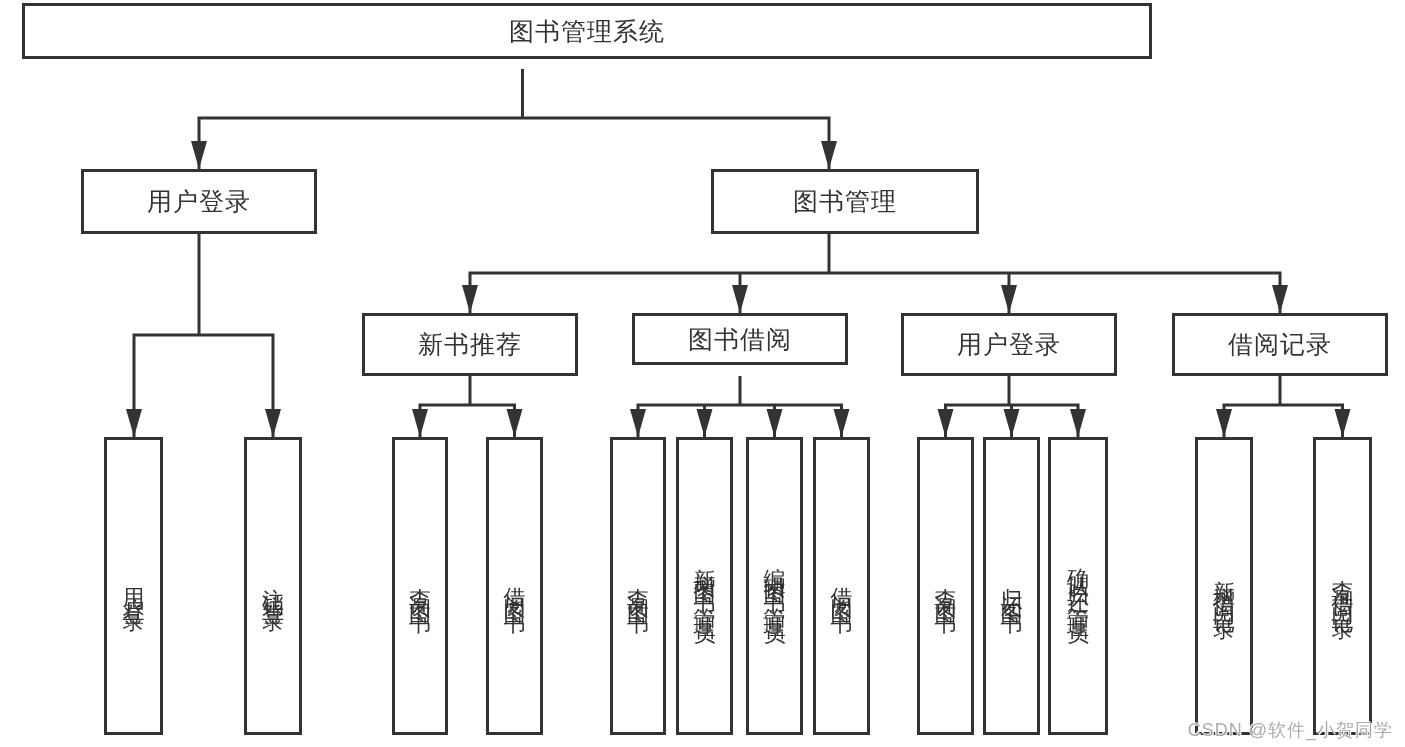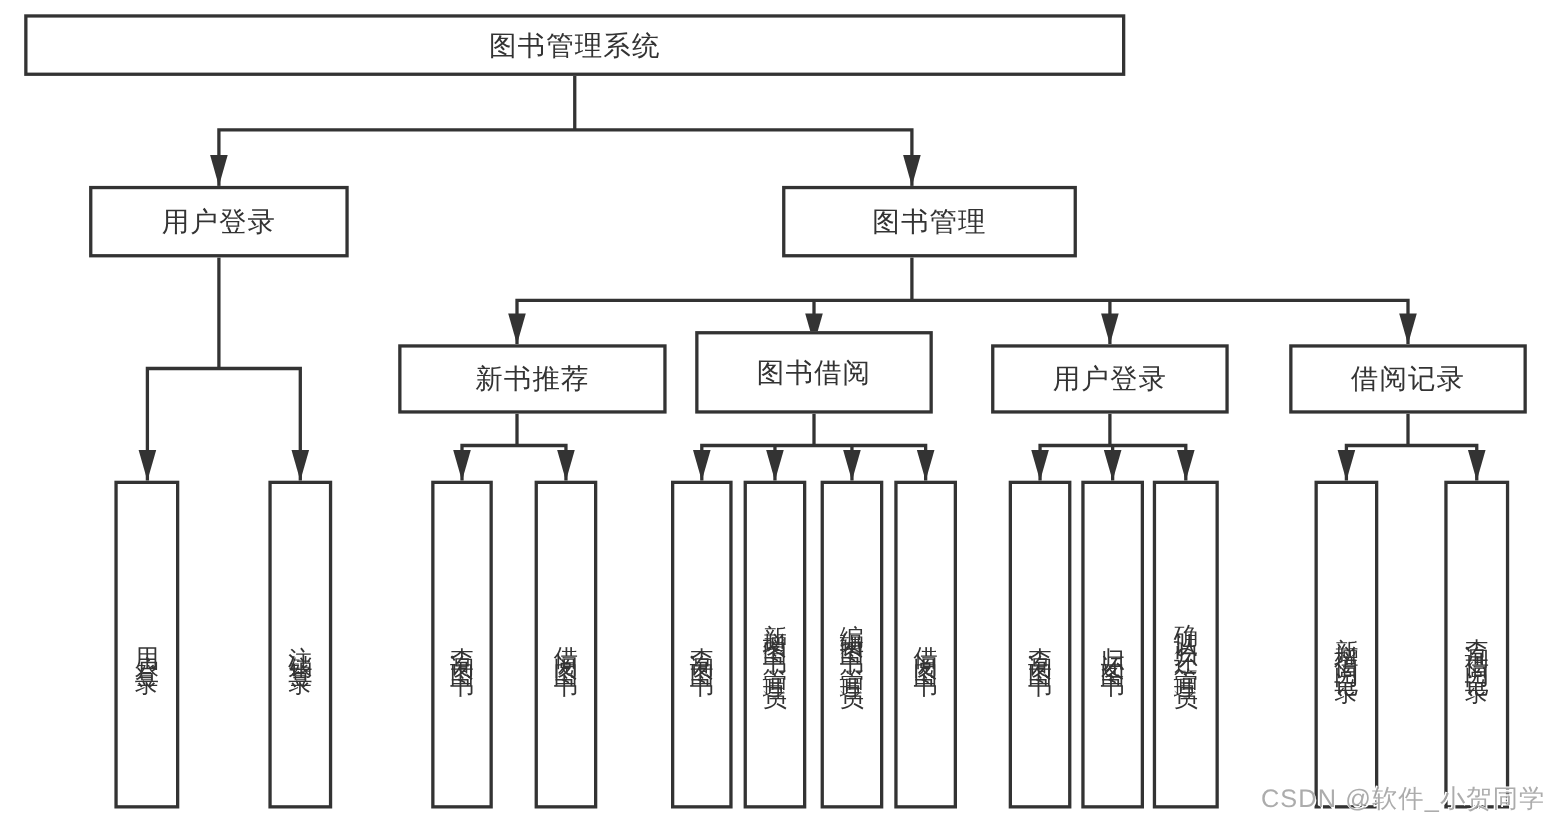--- a/index.html
+++ b/index.html
@@ -25,22 +25,22 @@
   .vnode .vtext{
     writing-mode:vertical-rl;
     text-orientation:mixed;
     font-size:22px;
     letter-spacing:8px;
     line-height:1.0;
     white-space:nowrap;
   }
   .watermark{
     position:absolute;
-    right:0;bottom:5px;
-    font-size:23px;
+    right:12px;bottom:5px;
+    font-size:18px;
     color:rgba(168,168,168,0.95);
     text-shadow:1px 1px 0 #ffffff, -1px -1px 0 #ffffff;
     letter-spacing:1px;
     pointer-events:none;
   }
 </style>
 </head>
 <body>
 
 <div class="canvas">
@@ -79,27 +79,27 @@
       <polygon points="696.5,409 712.5,409 704.5,437" fill="#333333"></polygon>
       <polygon points="766.5,409 782.5,409 774.5,437" fill="#333333"></polygon>
       <polygon points="833.5,409 849.5,409 841.5,437" fill="#333333"></polygon>
       <polygon points="937.5,409 953.5,409 945.5,437" fill="#333333"></polygon>
       <polygon points="1003.5,409 1019.5,409 1011.5,437" fill="#333333"></polygon>
       <polygon points="1070,409 1086,409 1078,437" fill="#333333"></polygon>
       <polygon points="1216,409 1232,409 1224,437" fill="#333333"></polygon>
       <polygon points="1334.5,409 1350.5,409 1342.5,437" fill="#333333"></polygon>
     </svg>
 
-  <div class="node hnode" id="n-root" style="left: 22px; top: 13px; width: 1001px; height: 56px;">图书管理系统</div>
+  <div class="node hnode" id="n-root" style="left: 22px; top: 3px; width: 1130px; height: 56px;">图书管理系统</div>
 
   <div class="node hnode" id="n-login" style="left: 81px; top: 169px; width: 236px; height: 65px;">用户登录</div>
   <div class="node hnode" id="n-mgmt" style="left: 711px; top: 169px; width: 268px; height: 65px;">图书管理</div>
 
-  <div class="node hnode" id="n-sec0" style="left: 362px; top: 313px; width: 244px; height: 63px; text-align: center;">新书推荐</div>
-  <div class="node hnode" id="n-sec1" style="left: 632px; top: 301px; width: 216px; height: 75px;">图书借阅</div>
+  <div class="node hnode" id="n-sec0" style="left: 362px; top: 313px; width: 216px; height: 63px; text-align: center;">新书推荐</div>
+  <div class="node hnode" id="n-sec1" style="left: 632px; top: 313px; width: 216px; height: 52px;">图书借阅</div>
   <div class="node hnode" id="n-sec2" style="left: 901px; top: 313px; width: 216px; height: 63px;">用户登录</div>
   <div class="node hnode" id="n-sec3" style="left: 1172px; top: 313px; width: 216px; height: 63px;">借阅记录</div>
 
   <div class="node vnode" id="n-a0" style="left: 104px; top: 437px; width: 59px; height: 298px;">
     <span class="vtext">用户登录</span>
     </div>
   <div class="node vnode" id="n-a1" style="left: 244px; top: 437px; width: 58px; height: 298px;">
     <span class="vtext">注销登录</span>
     </div>
 

